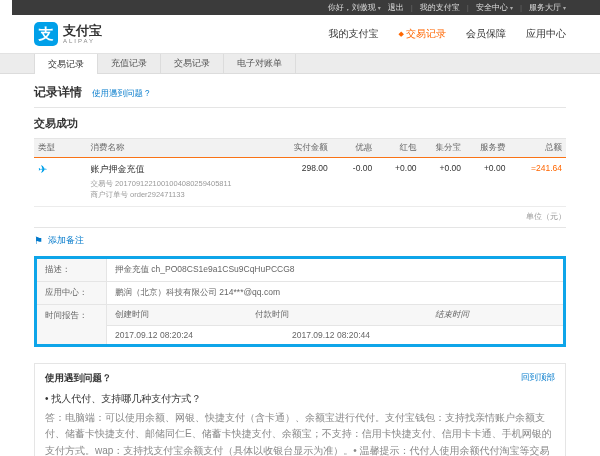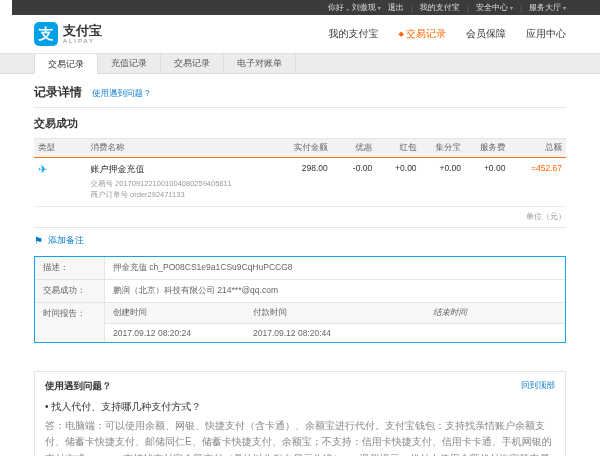--- a/index.html
+++ b/index.html
@@ -53,30 +53,30 @@
   .col-paid { width:58px; } .col-sm { width:44px; } .col-total { width:56px; }
   .plane { color:#00a0e9; font-size:11px; }
   .item-name { color:#333; font-size:9px; margin-bottom:2px; }
   .item-sub { color:#999; font-size:7.5px; line-height:1.5; }
   .total-val { color:#f60; }
   .unit { text-align:right; color:#999; font-size:8px; padding:4px 0 5px; }
 
   .remark-row { display:flex; align-items:center; gap:5px; padding:6px 0 9px; border-top:1px solid #e5e5e5; }
   .flag { color:#0079cb; font-size:10px; }
 
-  .detail-box { border:1px solid #0ea5e9; font-size:8.5px; margin-bottom:28px; }
+  .detail-box { border:3px solid #0ea5e9; font-size:8.5px; margin-bottom:16px; }
   .d-row { display:flex; border-bottom:1px solid #e5e5e5; }
   .d-row:last-child { border-bottom:none; }
   .d-label { width:70px; flex:none; background:#f7f7f7; border-right:1px solid #e5e5e5; padding:5px 8px; color:#666; }
   .d-value { padding:5px 8px; color:#666; }
   .d-time { flex:1; }
   .t-head { display:flex; background:#f7f7f7; border-bottom:1px solid #e5e5e5; }
   .t-head > div, .t-vals > div { padding:4px 8px; color:#666; }
   .t-col1 { width:140px; flex:none; } .t-col2 { width:180px; flex:none; } .t-col3 { flex:1;font-style:italic; }
-  .t-vals { display:flex; }
+  .t-vals { display:flex;gap:37px; }
 
   .help-box { border:1px solid #e5e5e5; padding:8px 10px 10px; }
   .help-head { display:flex; justify-content:space-between; align-items:center; margin-bottom:7px; }
   .help-title { font-weight:bold; font-size:9.5px; color:#333; }
   .help-q { font-size:10px; color:#333; margin-bottom:4px; }
   .help-a { font-size:10px; color:#888; line-height:1.65; }
 </style>
 </head>
 <body>
 
@@ -167,38 +167,38 @@
           <td>
             <div class="item-name">账户押金充值</div>
             <div class="item-sub">交易号 2017091221001004080259405811</div>
             <div class="item-sub">商户订单号 order292471133</div>
           </td>
           <td class="num">298.00</td>
           <td class="num">-0.00</td>
           <td class="num">+0.00</td>
           <td class="num">+0.00</td>
           <td class="num">+0.00</td>
-          <td class="num total-val">=452.67</td>
+          <td class="num total-val">=241.64</td>
         </tr>
       </tbody>
     </table>
     <div class="unit">单位（元）</div>
 
     <div class="remark-row">
       <span class="flag">⚑</span>
       <a class="link">添加备注</a>
     </div>
 
     <div class="detail-box">
       <div class="d-row">
         <div class="d-label">描述：</div>
         <div class="d-value">押金充值 ch_PO08CS1e9a1CSu9CqHuPCCG8</div>
       </div>
       <div class="d-row">
-        <div class="d-label">交易成功：</div>
+        <div class="d-label">应用中心：</div>
         <div class="d-value">鹏润（北京）科技有限公司 214***@qq.com</div>
       </div>
       <div class="d-row">
         <div class="d-label">时间报告：</div>
         <div class="d-time">
           <div class="t-head">
             <div class="t-col1">创建时间</div>
             <div class="t-col2">付款时间</div>
             <div class="t-col3">结束时间</div>
           </div>

